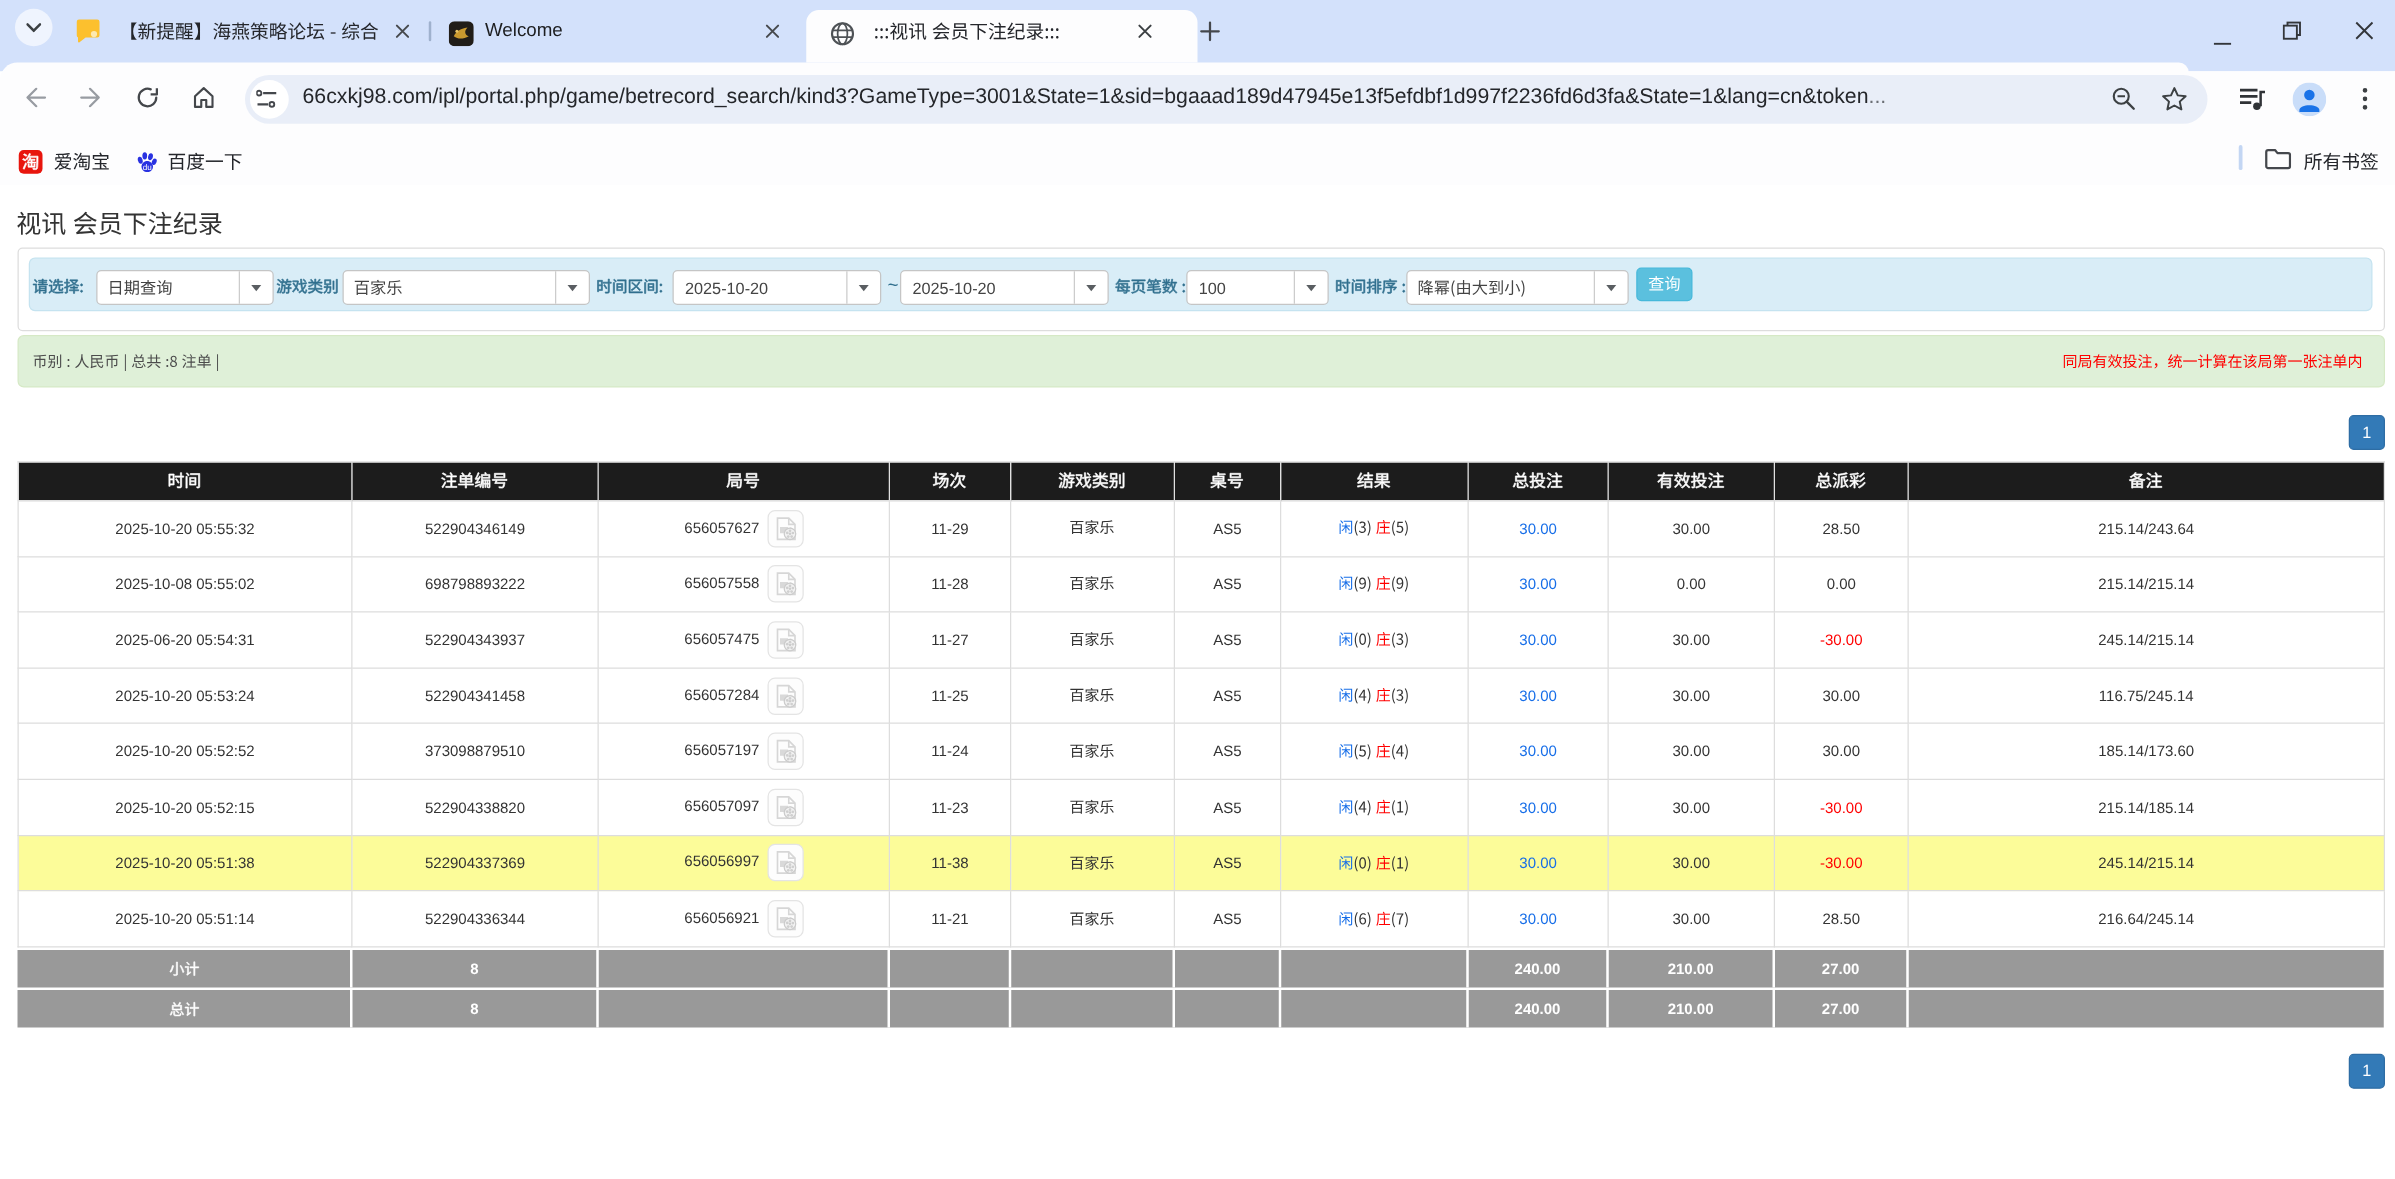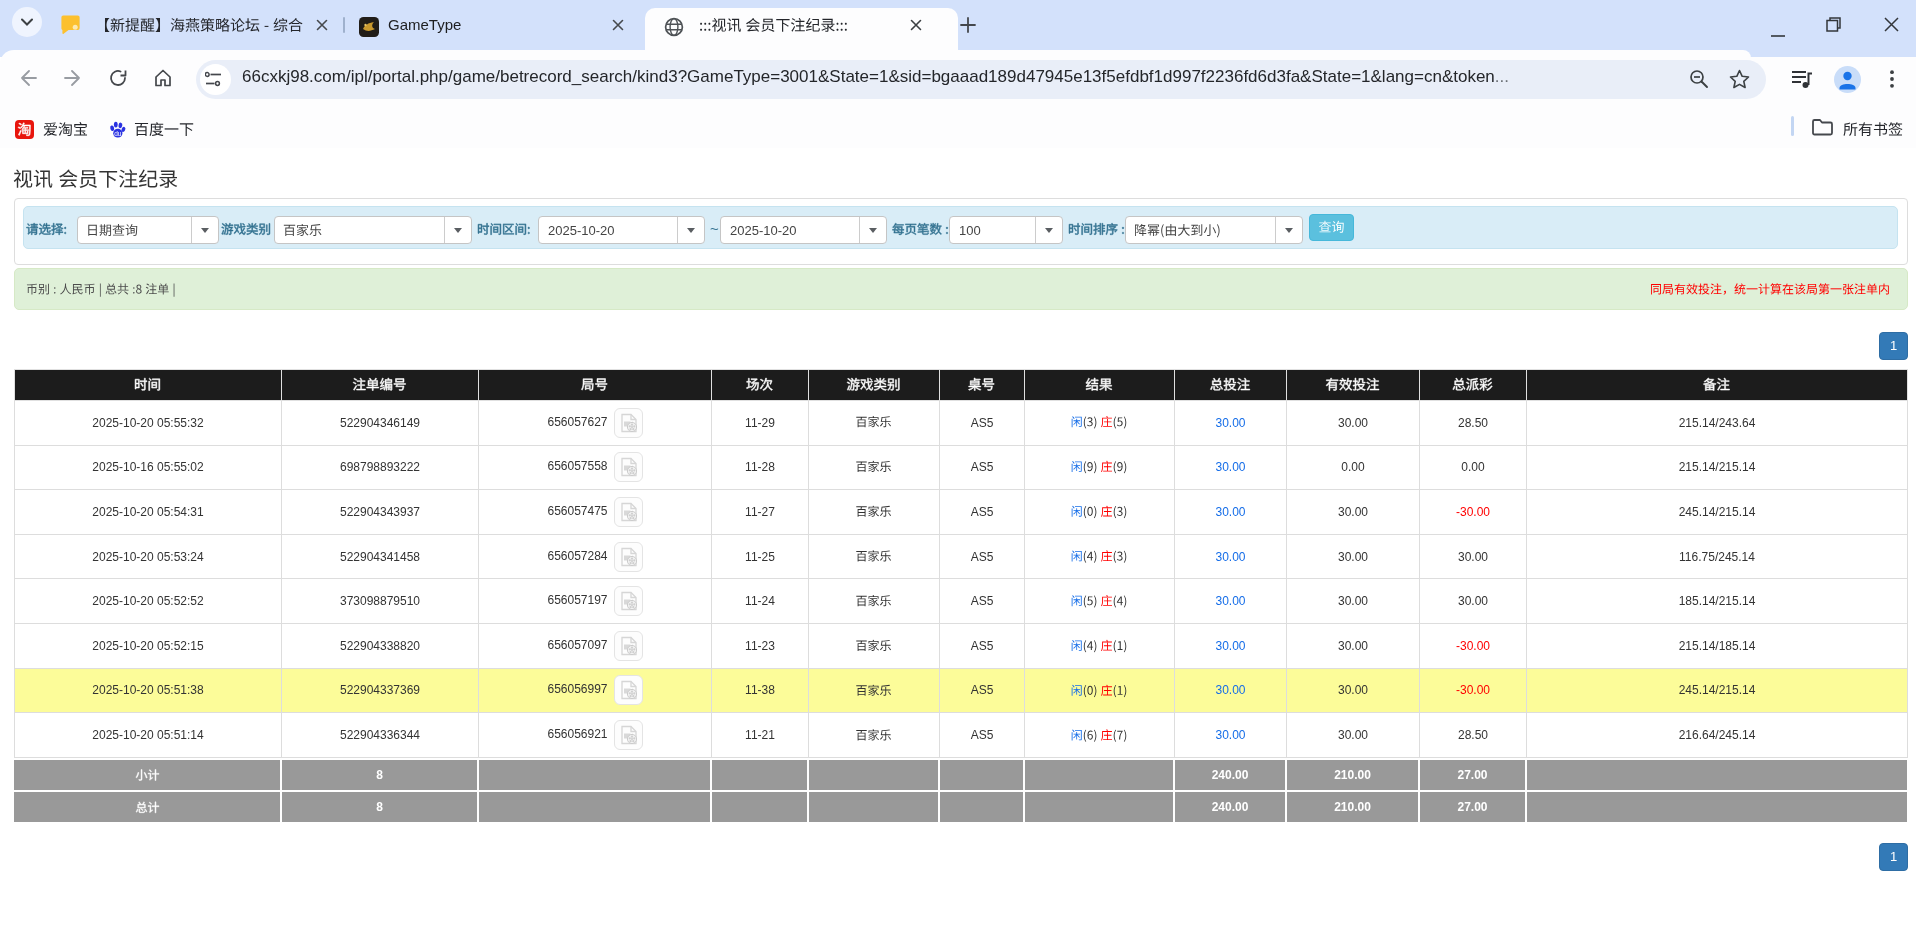--- a/index.html
+++ b/index.html
@@ -83,21 +83,21 @@
         <path d="M2.5 2.5 L11.5 11.5 M11.5 2.5 L2.5 11.5" stroke="#46494d" stroke-width="1.6" stroke-linecap="round"></path>
       </svg>
     </div>
 <div id="tabsep"></div>
 
 <div class="abs" id="fav2" style="left:359px; top:17px; width:20px; height:20px;"><svg width="20" height="20" viewBox="0 0 20 20">
         <rect x="0" y="0" width="20" height="20" rx="4.5" fill="#211d18"></rect>
         <path d="M4 12 C6 8 9 6 15 5 C12 8 13 11 16 12 C12 14 8 15 4 12 Z" fill="#c9992e"></path>
         <circle cx="6.5" cy="8" r="1.2" fill="#e7c363"></circle>
       </svg></div>
-<div class="tabtitle" style="left:388px;">GameType</div>
+<div class="tabtitle" style="left:388px;">Welcome</div>
 <div class="tabx" style="left:611px;">
       <svg width="14" height="14" viewBox="0 0 14 14">
         <path d="M2.5 2.5 L11.5 11.5 M11.5 2.5 L2.5 11.5" stroke="#46494d" stroke-width="1.6" stroke-linecap="round"></path>
       </svg>
     </div>
 
 <div id="tab3"></div>
 <div class="abs" id="fav3" style="left:664px; top:17px; width:20px; height:20px;"><svg width="20" height="20" viewBox="0 0 20 20">
         <circle cx="10" cy="10" r="8.4" fill="none" stroke="#4e5256" stroke-width="1.7"></circle>
         <ellipse cx="10" cy="10" rx="3.9" ry="8.4" fill="none" stroke="#4e5256" stroke-width="1.4"></ellipse>
@@ -290,21 +290,21 @@
           <td>11-29</td>
           <td></td>
           <td>AS5</td>
           <td></td>
           <td><span class="blue">30.00</span></td>
           <td>30.00</td>
           <td>28.50</td>
           <td>215.14/243.64</td>
         </tr>
 <tr>
-          <td>2025-10-16 05:55:02</td>
+          <td>2025-10-08 05:55:02</td>
           <td>698798893222</td>
           <td>656057558<span class="vbtn"><svg width="20" height="20" viewBox="0 0 20 20">
                 <path d="M3 1.5 H12 L17 6.5 V18.5 H3 Z" fill="none" stroke="#d6d6d6" stroke-width="1.3"></path>
                 <path d="M12 1.5 V6.5 H17" fill="none" stroke="#d6d6d6" stroke-width="1.3"></path>
                 <path d="M5 8.5 H11.5 V13.5 H5 Z M11.5 10 L14 8.5 V13.5 L11.5 11.8 Z" fill="#d9d9d9"></path>
                 <circle cx="13" cy="14" r="4.6" fill="#f2f2f2" stroke="#cccccc" stroke-width="1"></circle>
                 <circle cx="13" cy="14" r="1" fill="#cccccc"></circle>
                 <circle cx="13" cy="11.7" r="1.1" fill="#cfcfcf"></circle>
                 <circle cx="15.3" cy="13.4" r="1.1" fill="#cfcfcf"></circle>
                 <circle cx="14.3" cy="16.2" r="1.1" fill="#cfcfcf"></circle>
@@ -314,21 +314,21 @@
           <td>11-28</td>
           <td></td>
           <td>AS5</td>
           <td></td>
           <td><span class="blue">30.00</span></td>
           <td>0.00</td>
           <td>0.00</td>
           <td>215.14/215.14</td>
         </tr>
 <tr>
-          <td>2025-10-20 05:54:31</td>
+          <td>2025-06-20 05:54:31</td>
           <td>522904343937</td>
           <td>656057475<span class="vbtn"><svg width="20" height="20" viewBox="0 0 20 20">
                 <path d="M3 1.5 H12 L17 6.5 V18.5 H3 Z" fill="none" stroke="#d6d6d6" stroke-width="1.3"></path>
                 <path d="M12 1.5 V6.5 H17" fill="none" stroke="#d6d6d6" stroke-width="1.3"></path>
                 <path d="M5 8.5 H11.5 V13.5 H5 Z M11.5 10 L14 8.5 V13.5 L11.5 11.8 Z" fill="#d9d9d9"></path>
                 <circle cx="13" cy="14" r="4.6" fill="#f2f2f2" stroke="#cccccc" stroke-width="1"></circle>
                 <circle cx="13" cy="14" r="1" fill="#cccccc"></circle>
                 <circle cx="13" cy="11.7" r="1.1" fill="#cfcfcf"></circle>
                 <circle cx="15.3" cy="13.4" r="1.1" fill="#cfcfcf"></circle>
                 <circle cx="14.3" cy="16.2" r="1.1" fill="#cfcfcf"></circle>
@@ -383,21 +383,21 @@
                 <circle cx="11.6" cy="16.2" r="1.1" fill="#cfcfcf"></circle>
                 <circle cx="10.8" cy="13.3" r="1.1" fill="#cfcfcf"></circle>
               </svg></span></td>
           <td>11-24</td>
           <td></td>
           <td>AS5</td>
           <td></td>
           <td><span class="blue">30.00</span></td>
           <td>30.00</td>
           <td>30.00</td>
-          <td>185.14/215.14</td>
+          <td>185.14/173.60</td>
         </tr>
 <tr>
           <td>2025-10-20 05:52:15</td>
           <td>522904338820</td>
           <td>656057097<span class="vbtn"><svg width="20" height="20" viewBox="0 0 20 20">
                 <path d="M3 1.5 H12 L17 6.5 V18.5 H3 Z" fill="none" stroke="#d6d6d6" stroke-width="1.3"></path>
                 <path d="M12 1.5 V6.5 H17" fill="none" stroke="#d6d6d6" stroke-width="1.3"></path>
                 <path d="M5 8.5 H11.5 V13.5 H5 Z M11.5 10 L14 8.5 V13.5 L11.5 11.8 Z" fill="#d9d9d9"></path>
                 <circle cx="13" cy="14" r="4.6" fill="#f2f2f2" stroke="#cccccc" stroke-width="1"></circle>
                 <circle cx="13" cy="14" r="1" fill="#cccccc"></circle>

